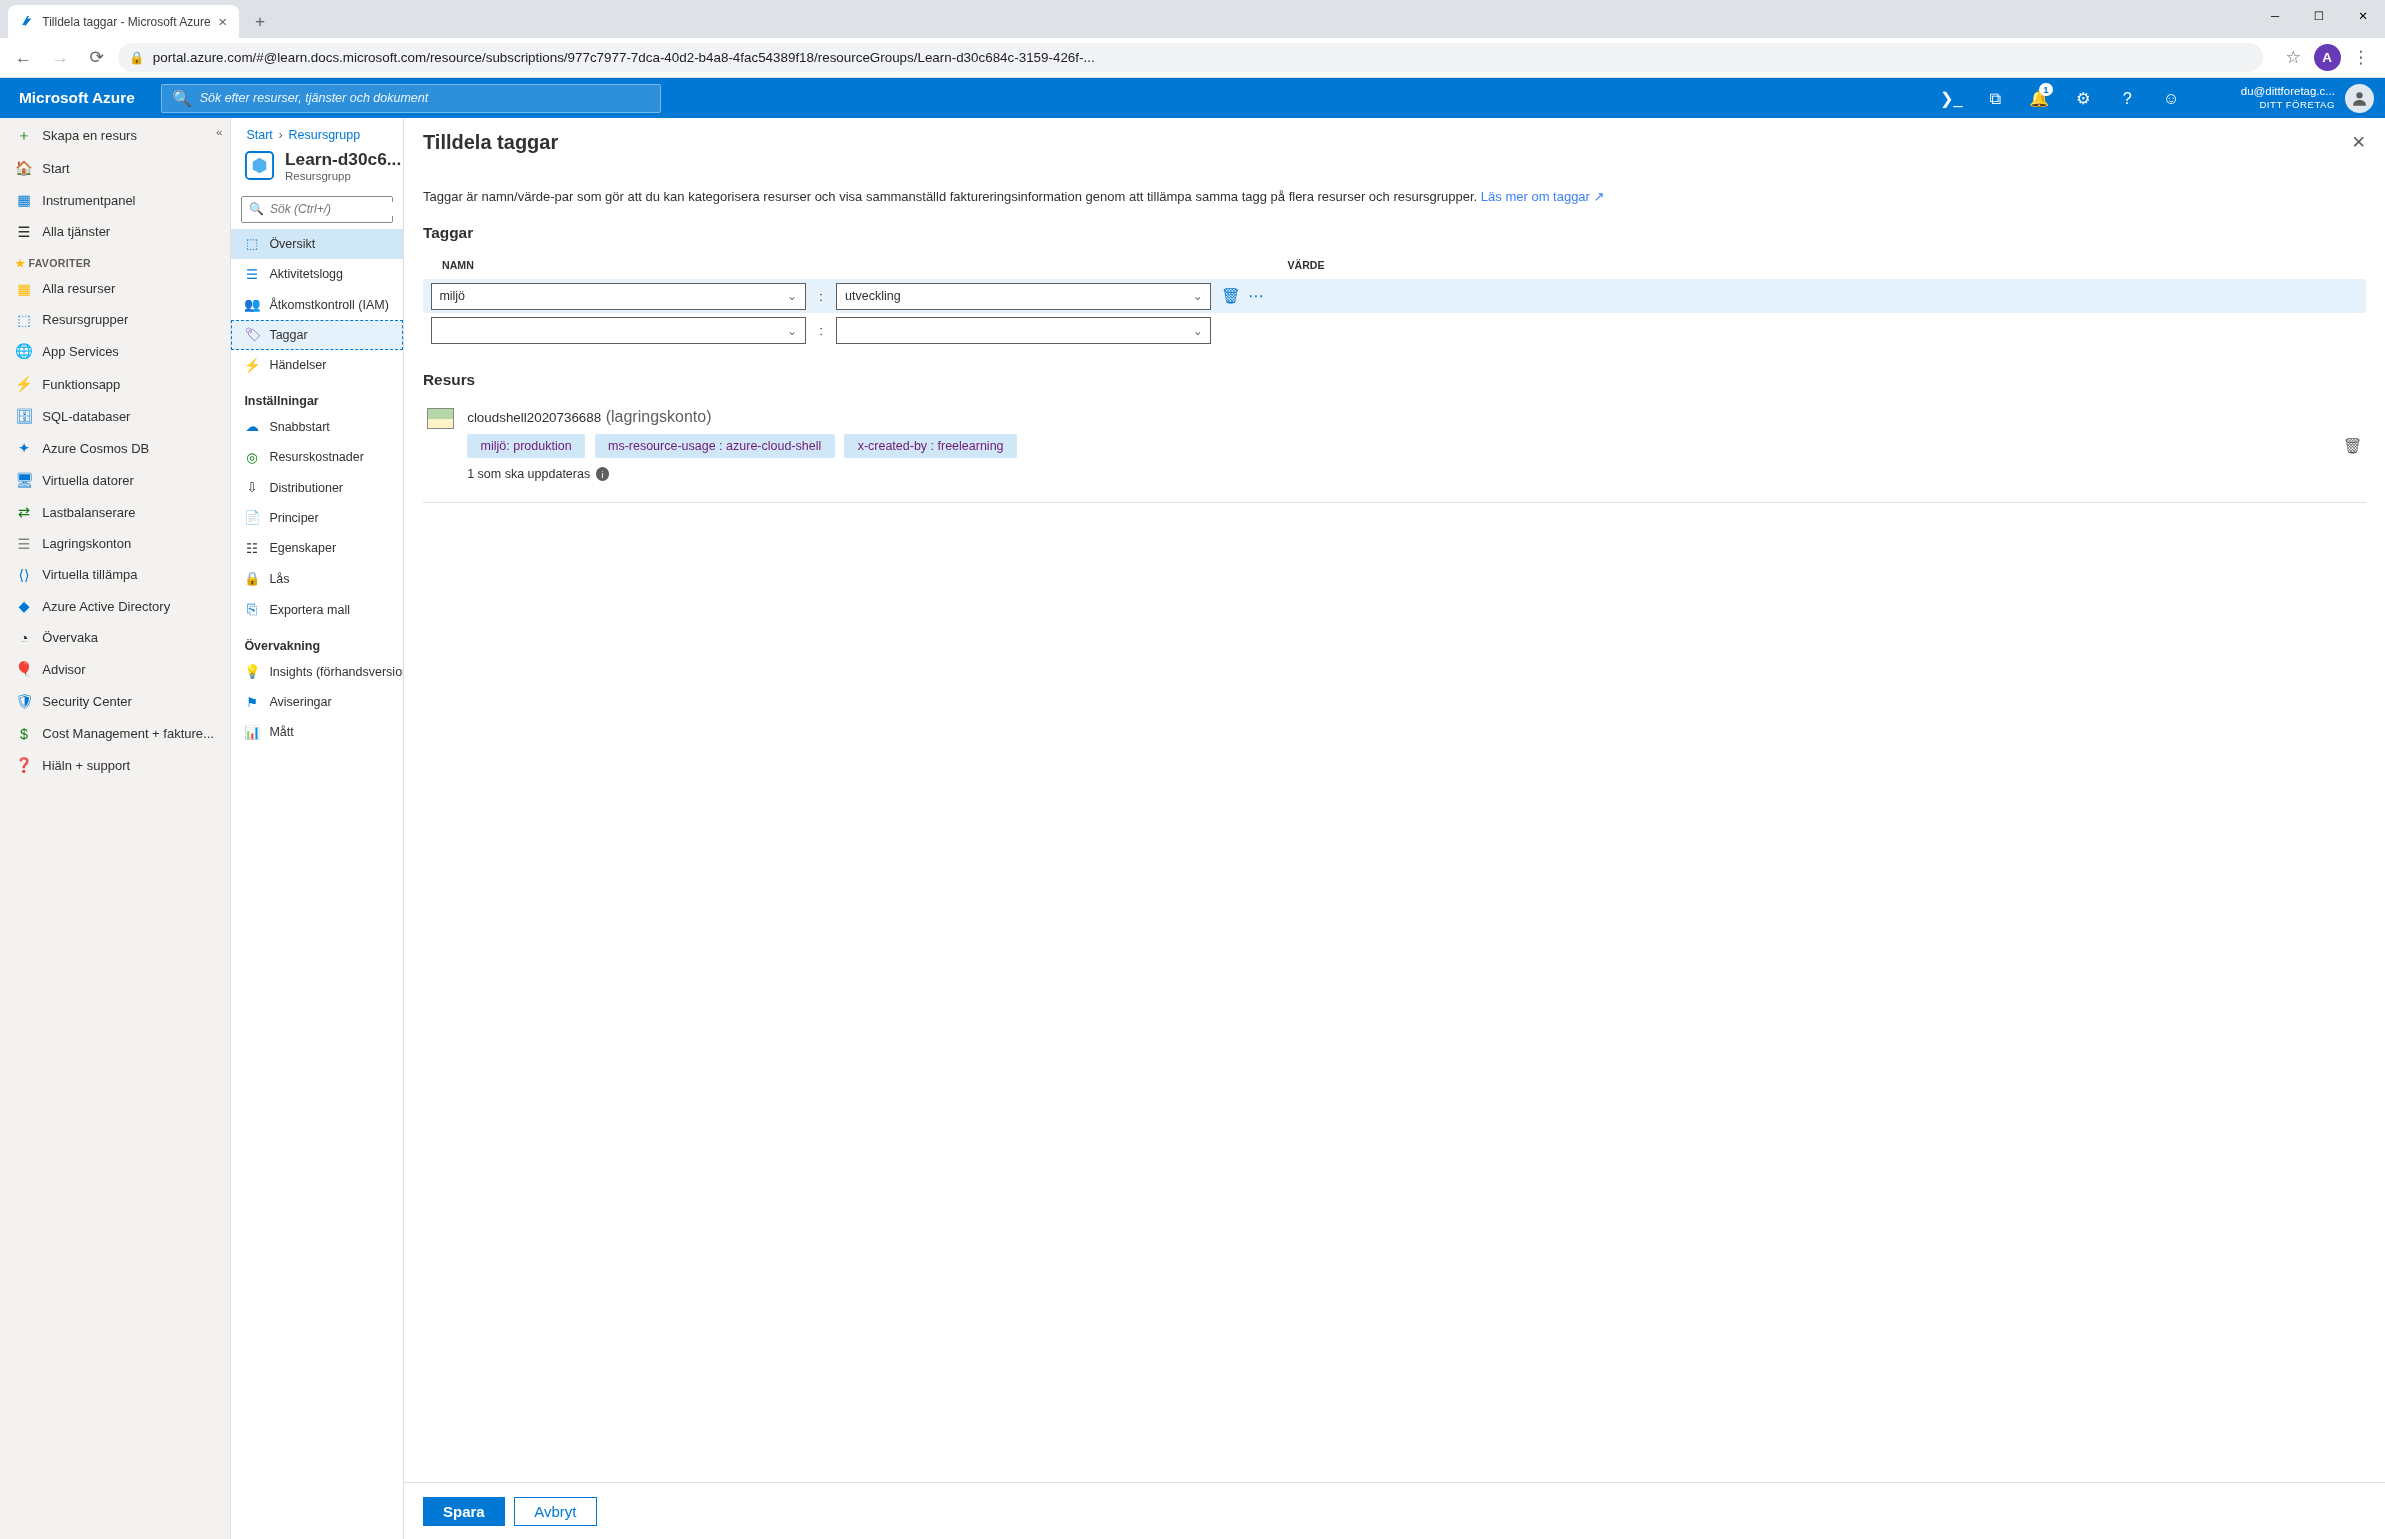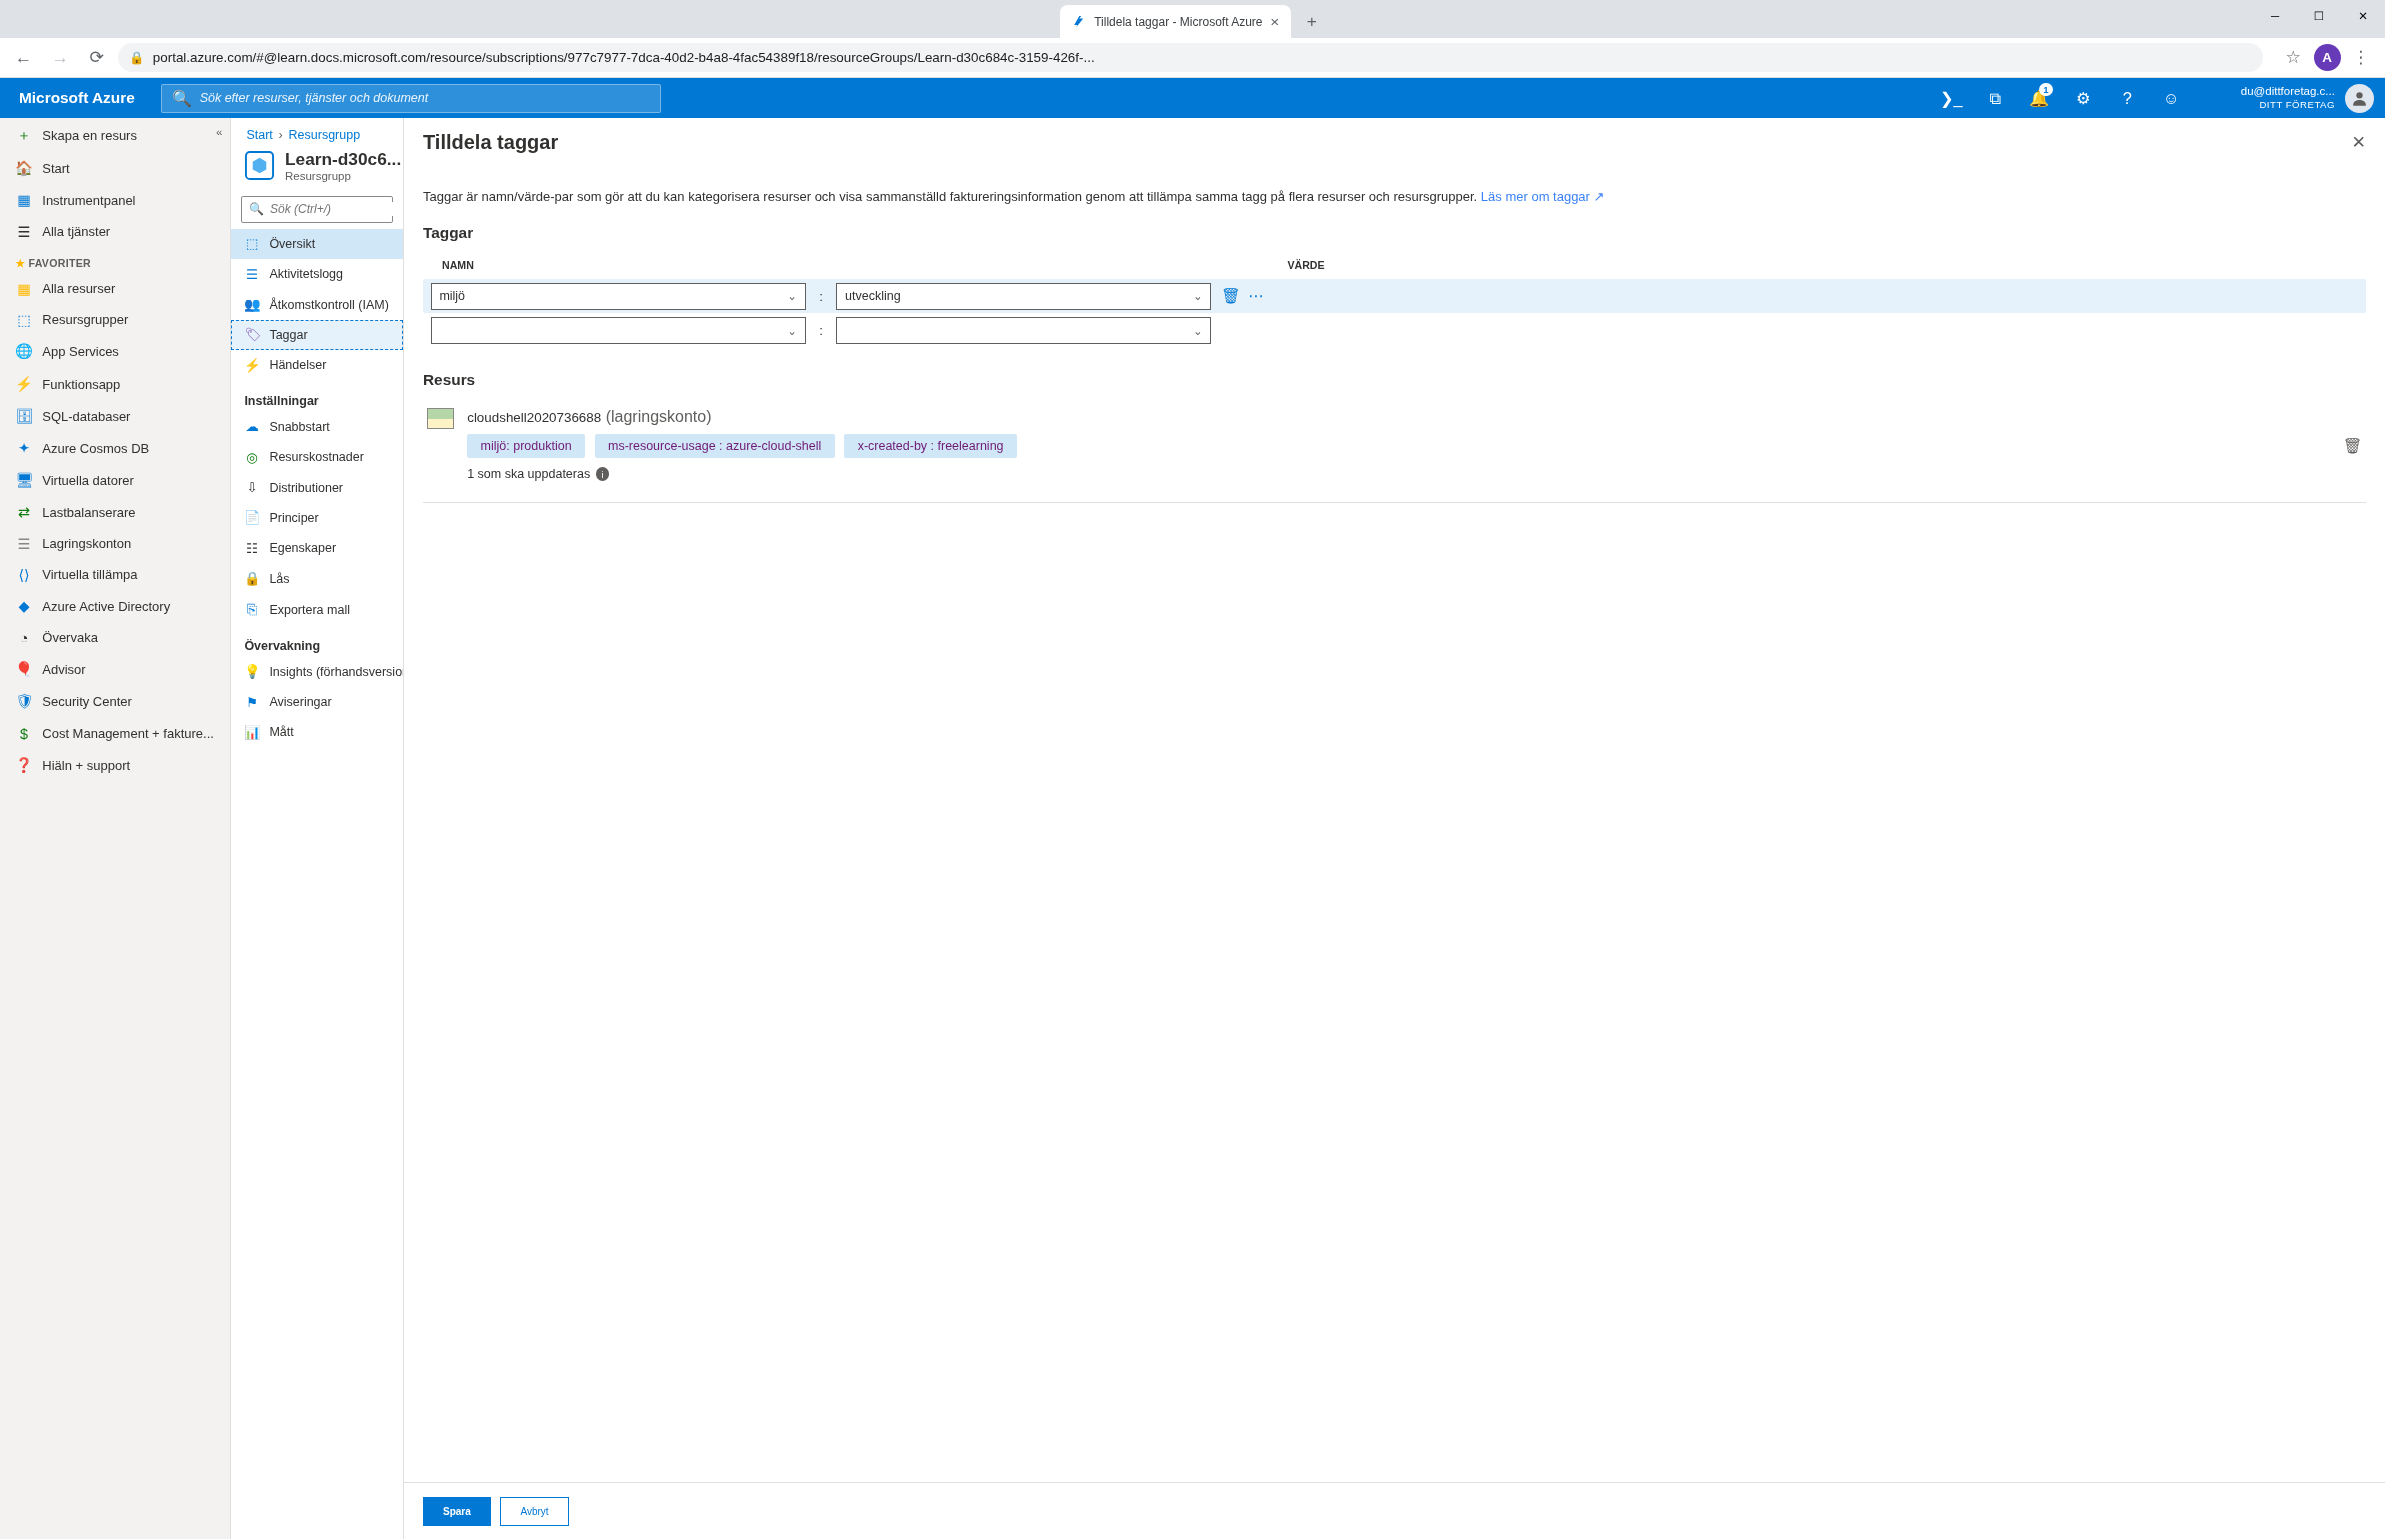--- a/index.html
+++ b/index.html
@@ -1,20 +1,20 @@
 <!DOCTYPE html>
 <html><head>
 <meta charset="utf-8">
 <style>
 * { box-sizing: border-box; margin: 0; padding: 0; font-family: "Segoe UI", -apple-system, BlinkMacSystemFont, sans-serif; }
 html, body { width: 100%; height: 100%; overflow: hidden; background: #fff; }
 
 
 .browser-chrome { display:flex; flex-direction:column; height:100%; }
-.tab-strip { height:38px; background:#dee1e6; display:flex; align-items:flex-end; padding:0 7.7px;justify-content:center; }
+.tab-strip { height:38px; background:#dee1e6; display:flex; align-items:flex-end; padding:0 7.7px; }
 .tab { background:#fff; height:33px; border-radius:7.7px 7.7px 0 0; display:flex; align-items:center; padding:0 11.5px; gap:7.7px; font-size:12px; color:#3c4043; min-width:231px; }
 .tab .azure-favicon{ width:15.4px; height:15.4px; fill:#0078d4;}
 .tab .tab-close{ margin-left:auto; font-size:15.4px; color:#5f6368; cursor:pointer;}
 .new-tab-btn{ width:27px; height:27px; display:flex; align-items:center; justify-content:center; font-size:17.3px; color:#5f6368; margin:0 0 2.9px 7.7px; cursor:pointer;}
 .window-controls{ position:absolute; top:0; right:0; display:flex; }
 .window-controls div{ width:44px; height:31px; display:flex; align-items:center; justify-content:center; color:#000; font-size:11.5px; cursor:pointer;}
 
 .toolbar { height:40px; background:#fff; border-bottom:1px solid #dadce0; display:flex; align-items:center; padding:0 7.7px; gap:5.8px;}
 .nav-btn{ width:31px; height:31px; display:flex; align-items:center; justify-content:center; color:#5f6368; border-radius:50%; font-size:17.3px; cursor:pointer;}
 .nav-btn.disabled{ color:#bdc1c6;}
@@ -94,21 +94,21 @@
 .res-name{ font-size:13.4px; color:#323130;}
 .res-type{ color:#605e5c;}
 .res-tags{ display:flex; gap:9.6px; margin-top:7.7px; align-items:center;}
 .res-chip{ background:#d0e7f8; padding:4.8px 13.4px; font-size:12.5px; color:#701a75; border-radius:1.9px;}
 .res-del{ margin-left:auto; color:#605e5c; font-size:15.4px; cursor:pointer;}
 .res-status{ font-size:12.5px; color:#323130; margin-top:9.6px; display:flex; align-items:center; gap:5.8px;}
 .res-status .info{ width:13.4px; height:13.4px; border-radius:50%; background:#605e5c; color:#fff; font-size:9.6px; display:flex; align-items:center; justify-content:center;}
 .res-divider{ border-top:1px solid #e1dfdd; margin-top:13.4px;}
 
 .blade-footer{ border-top:1px solid #e1dfdd; padding:13.4px 19px; display:flex; gap:9.6px;}
-.btn{ height:29px; padding:0 19px; font-size:10px; border:1px solid #0078d4; cursor:pointer; display:flex; align-items:center;}
+.btn{ height:29px; padding:0 19px; font-size:15px; border:1px solid #0078d4; cursor:pointer; display:flex; align-items:center;}
 .btn.primary{ background:#0078d4; color:#fff; font-weight:600;}
 .btn.secondary{ background:#fff; color:#0078d4;}
 
 svg{ display:block;}
 </style>
 </head>
 <body>
 
 <div class="browser-chrome">
   <div class="tab-strip">

